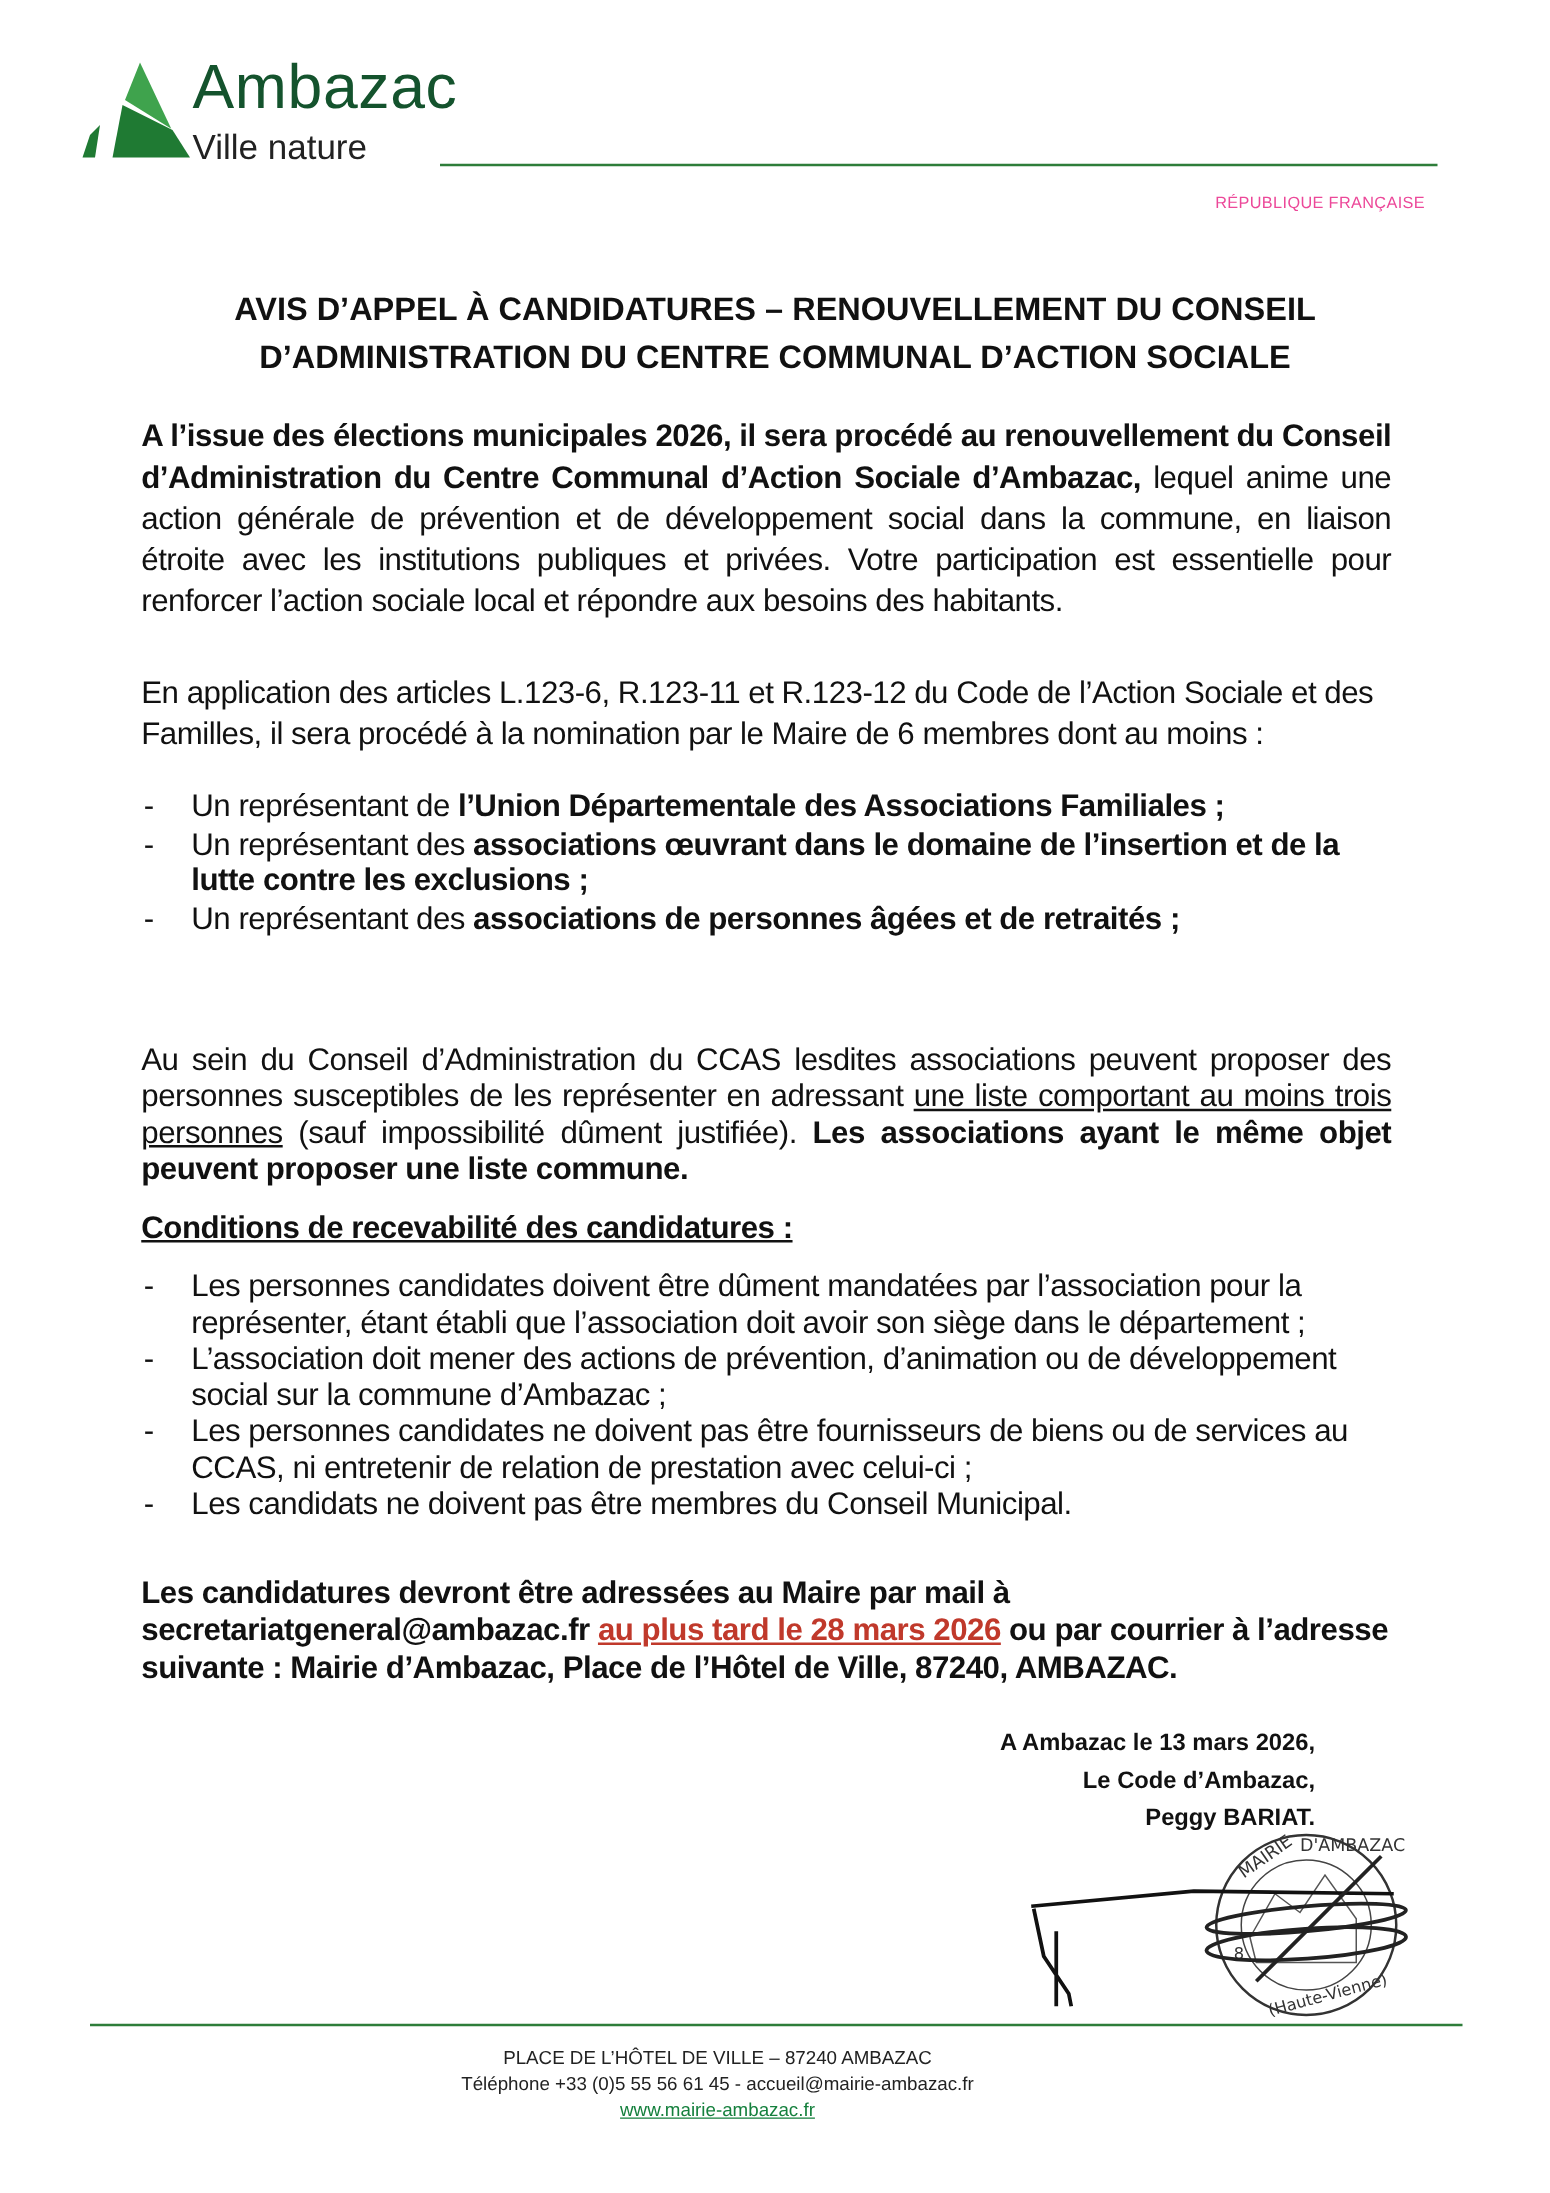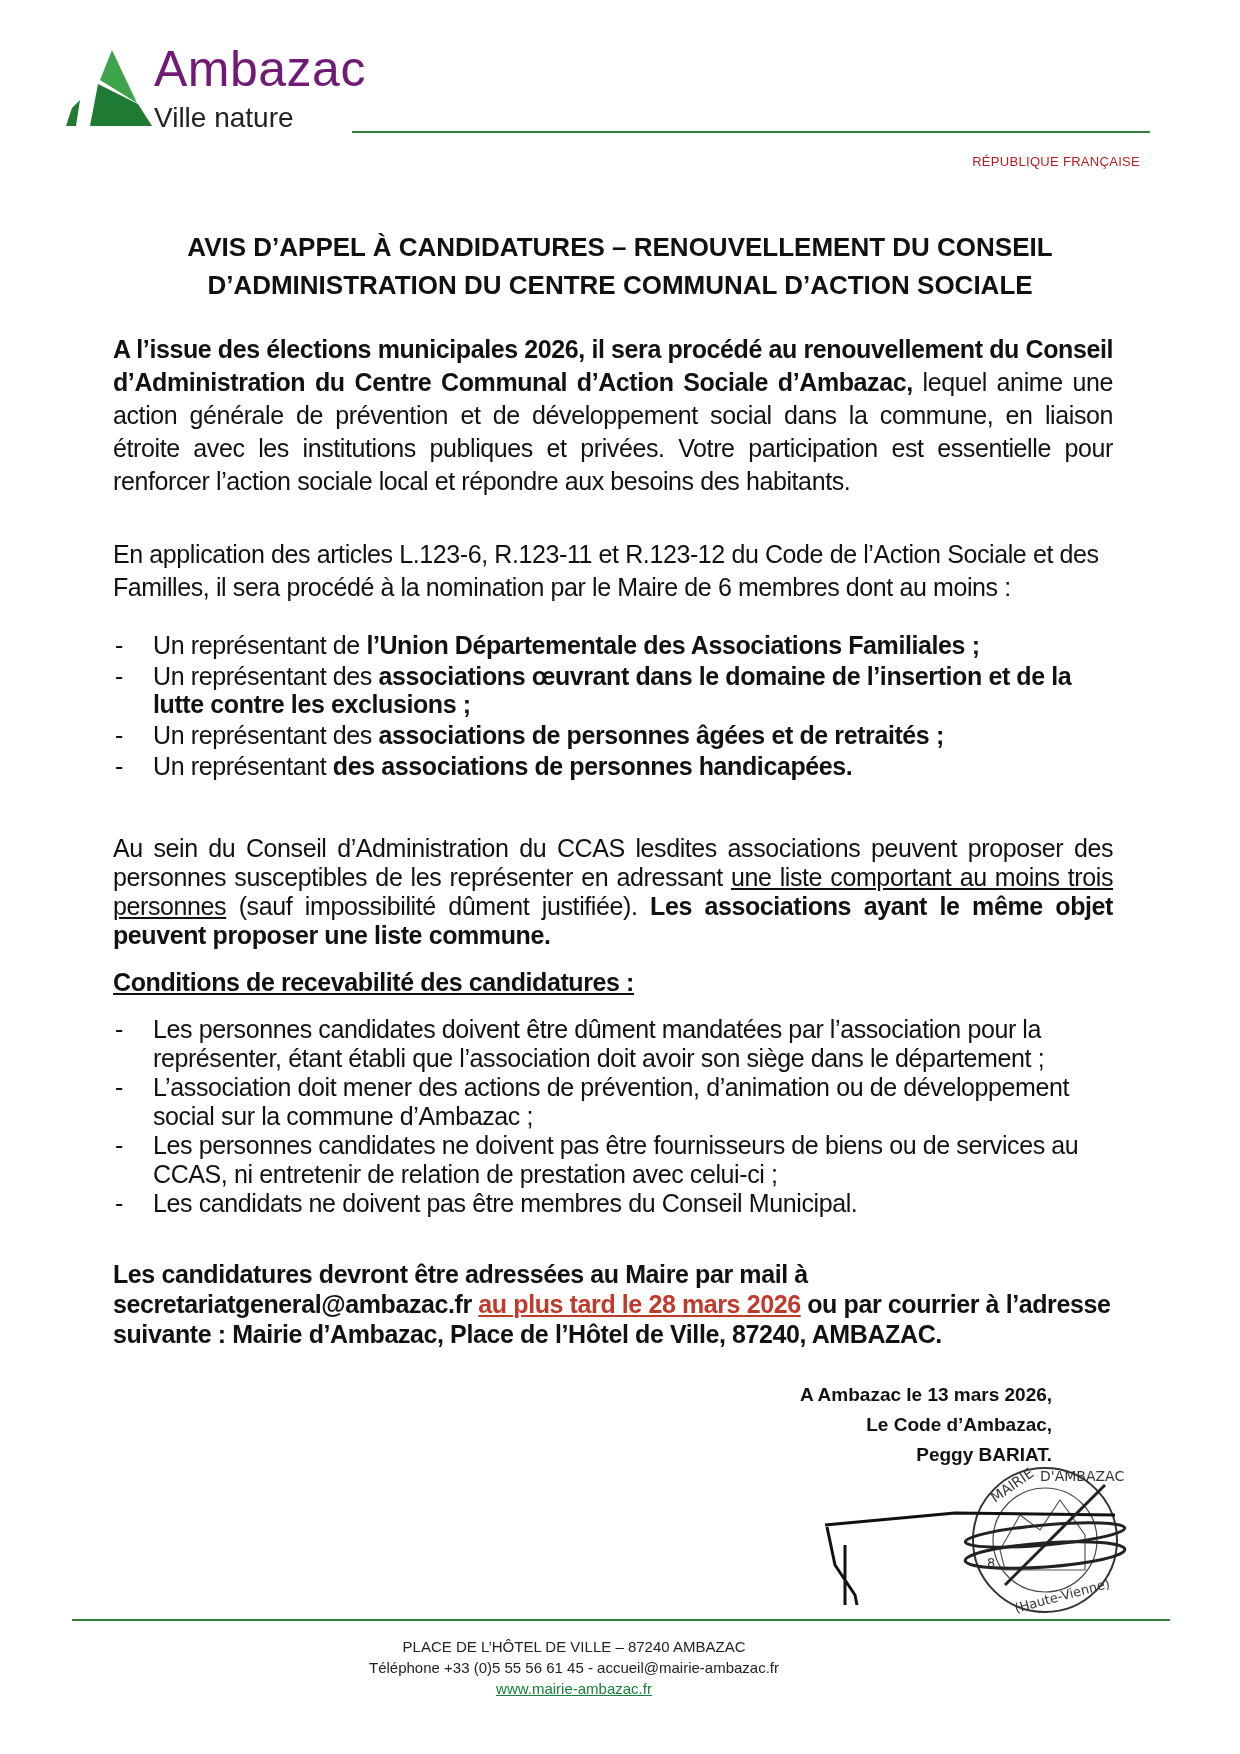--- a/index.html
+++ b/index.html
@@ -4,24 +4,24 @@
 <style>
   html, body { margin: 0; padding: 0; background: #ffffff; }
   body {
     width: 1240px; height: 1754px; position: relative; overflow: hidden;
     font-family: "Liberation Sans", "DejaVu Sans", sans-serif; color: #111;
   }
   .abs { position: absolute; }
 
   
   .logo-mark { left: 62px; top: 48px; width: 90px; height: 80px; }
-  .logo-title { left: 154px; top: 44px; font-size: 50px; line-height: 1; color: #701a75; letter-spacing: 0.5px; }
+  .logo-title { left: 154px; top: 44px; font-size: 50px; line-height: 1; color: #14532d; letter-spacing: 0.5px; }
   .logo-sub { left: 154px; top: 104px; font-size: 28px; line-height: 1; color: #222; }
   .header-rule { left: 352px; top: 131px; width: 798px; height: 2px; background: #2e7d3a; }
-  .republique { right: 100px; top: 154px; font-size: 13px; color: #b91c1c; letter-spacing: 0.3px; }
+  .republique { right: 100px; top: 154px; font-size: 13px; color: #ec4899; letter-spacing: 0.3px; }
 
   
   .doc-title {
     left: 120px; top: 228px; width: 1000px; text-align: center;
     font-family: "Liberation Sans Narrow", "Liberation Sans", sans-serif;
     font-weight: bold; font-size: 26px; line-height: 38px; color: #111;
   }
 
   .body-text {
     left: 113px; width: 1000px; font-size: 25px; line-height: 33px; color: #111;
@@ -70,21 +70,20 @@
 </div>
 
 <div class="abs body-text" style="top:538px;">
   <span>En application des articles L.123-6, R.123-11 et R.123-12 du Code de l’Action Sociale et des Familles, il sera procédé à la nomination par le Maire de 6 membres dont au moins :</span>
 </div>
 
 <ul class="abs body-text list" style="top:631px; line-height:28px;">
   <li style="margin-bottom:3px;"><span>Un représentant de </span><span class="b">l’Union Départementale des Associations Familiales ;</span></li>
   <li style="margin-bottom:3px;"><span>Un représentant des </span><span class="b">associations œuvrant dans le domaine de l’insertion et de la lutte contre les exclusions ;</span></li>
   <li style="margin-bottom:3px;"><span>Un représentant des </span><span class="b">associations de personnes âgées et de retraités ;</span></li>
-  <li><span>Un représentant </span><span class="b">des associations de personnes handicapées.</span></li>
 </ul>
 
 <div class="abs body-text justify" style="top:834px; line-height:29px;">
   <span>Au sein du Conseil d’Administration du CCAS lesdites associations peuvent proposer des personnes susceptibles de les représenter en adressant </span><span class="u">une liste comportant au moins trois personnes</span><span> (sauf impossibilité dûment justifiée). </span><span class="b">Les associations ayant le même objet peuvent proposer une liste commune.</span>
 </div>
 
 <div class="abs body-text b u" style="top:966px;">Conditions de recevabilité des candidatures :</div>
 
 <ul class="abs body-text list" style="top:1015px; line-height:29px;">
   <li>Les personnes candidates doivent être dûment mandatées par l’association pour la représenter, étant établi que l’association doit avoir son siège dans le département ;</li>

